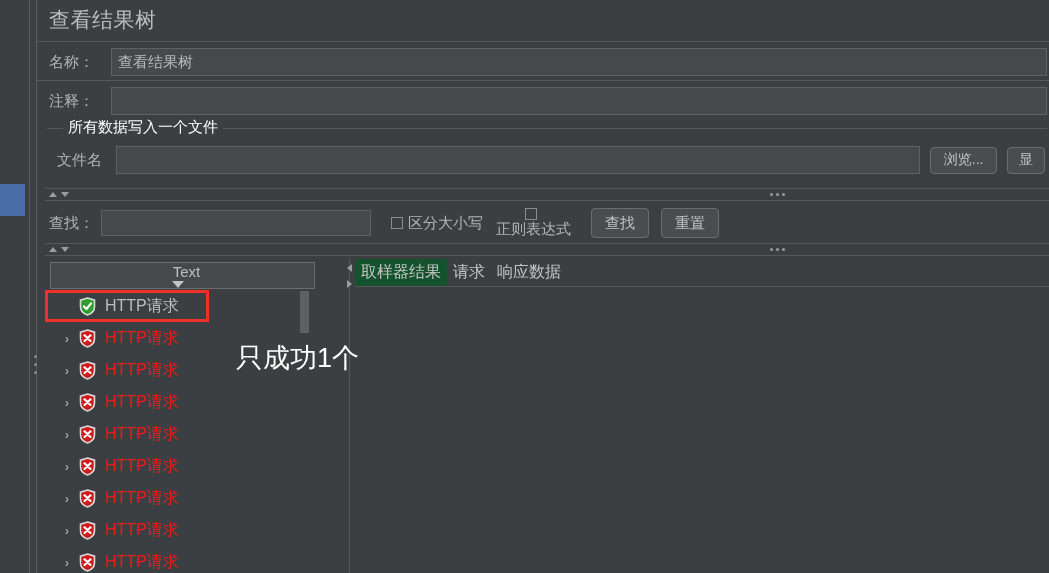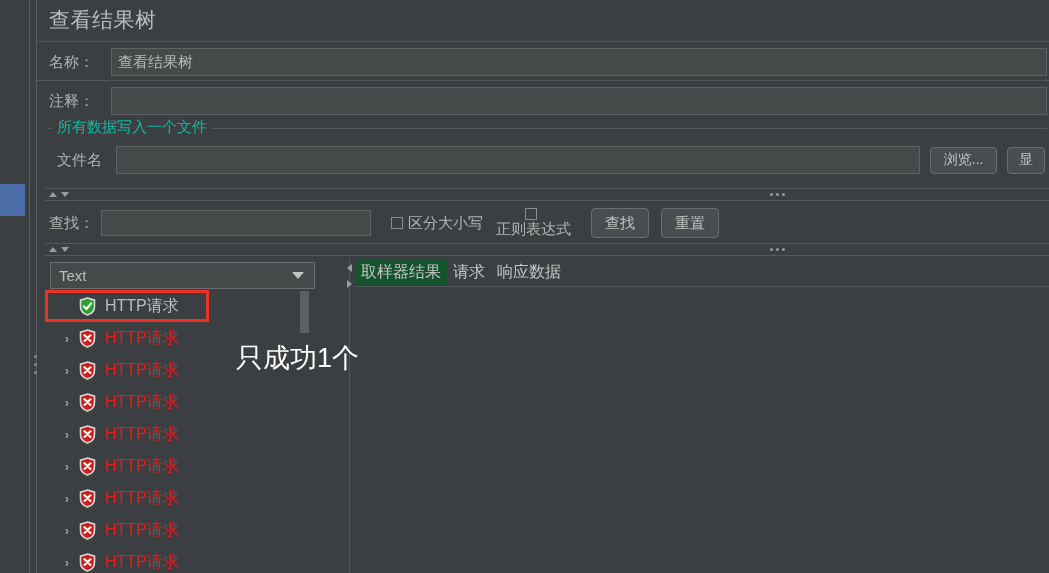--- a/index.html
+++ b/index.html
@@ -40,22 +40,22 @@
     display:flex;align-items:center;
     font-family:"Liberation Sans","DejaVu Sans",sans-serif;
   }
 
   
   .group{
     position:absolute;left:10px;top:128px;right:2px;height:60px;
     border-top:1px solid #55585a;
   }
   .group-title{
-    position:absolute;left:5px;top:-11px;background:#3c3f41;
-    padding:0 5px;font-size:15px;color:#14b8a6;white-space:nowrap;
+    position:absolute;left:16px;top:-11px;background:#3c3f41;
+    padding:0 5px;font-size:15px;color:#ffffff;white-space:nowrap;
   }
 
   .btn{
     background:#4a4d4f;border:1px solid #6a6e70;border-radius:4px;
     color:#c2c2c2;font-size:14px;
     display:flex;align-items:center;justify-content:center;
     white-space:nowrap;box-sizing:border-box;cursor:default;
   }
 
   
@@ -68,21 +68,21 @@
   .ellip{position:absolute;top:5px;left:725px;width:15px;display:flex;justify-content:space-between;}
   .ellip i{width:3px;height:3px;background:#9a9d9f;border-radius:50%;}
 
   
   .cb{width:12px;height:12px;border:1px solid #8a8d8f;background:#3c3f41;box-sizing:border-box;margin-right:5px;}
 
   
   .combo{
     position:absolute;left:13px;top:262px;width:265px;height:27px;
     background:#45494a;border:1px solid #6a6e70;
-    display:flex;align-items:center;box-sizing:border-box;
+    display:flex;align-items:center;box-sizing:border-box;flex-direction:column;
   }
   .combo .txt{font-size:15px;color:#bdbdbd;padding-left:8px;flex:1;}
   .combo .arw{
     width:0;height:0;margin-right:10px;
     border-left:6px solid transparent;border-right:6px solid transparent;
     border-top:7px solid #c3c3c3;
   }
 
   
   .tree{

